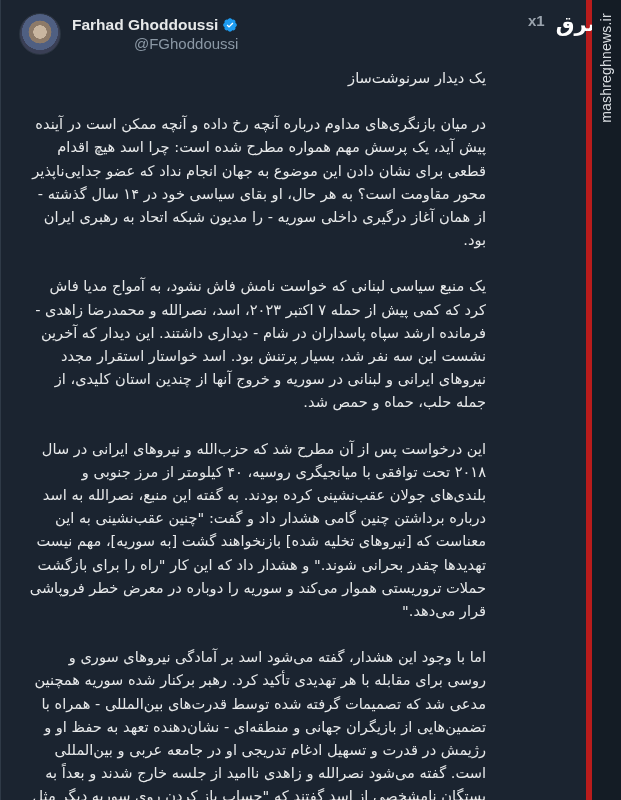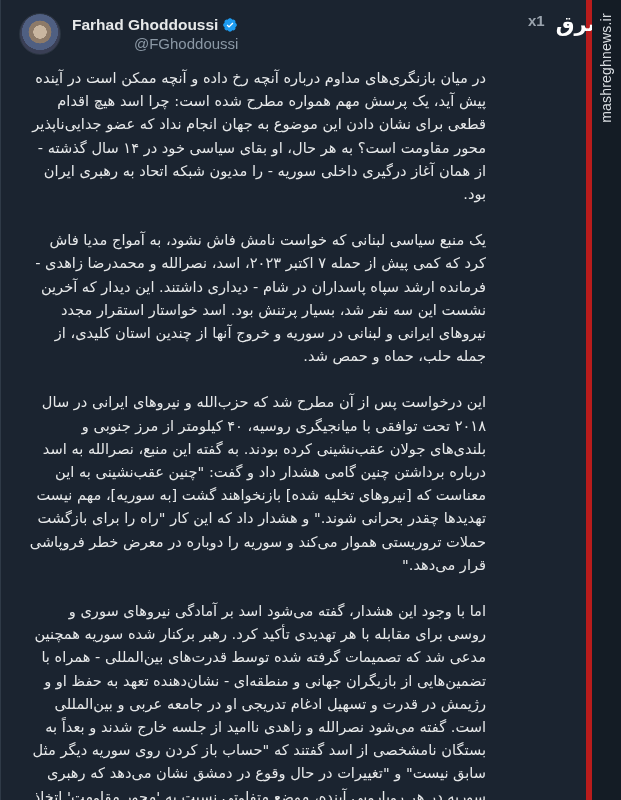--- a/index.html
+++ b/index.html
@@ -83,20 +83,21 @@
       <span class="handle">@FGhoddoussi</span>
     </div>
   </div>
 
   <div class="logo">
     <span class="x1">x1</span>
     <span class="name">مشرق</span>
   </div>
 
   <div class="body">
+    <p class="title">یک دیدار سرنوشت‌ساز</p>
     <p>در میان بازنگری‌های مداوم درباره آنچه رخ داده و آنچه ممکن است در آینده پیش آید، یک پرسش مهم همواره مطرح شده است: چرا اسد هیچ اقدام قطعی برای نشان دادن این موضوع به جهان انجام نداد که عضو جدایی‌ناپذیر محور مقاومت است؟ به هر حال، او بقای سیاسی خود در ۱۴ سال گذشته - از همان آغاز درگیری داخلی سوریه - را مدیون شبکه اتحاد به رهبری ایران بود.</p>
     <p>یک منبع سیاسی لبنانی که خواست نامش فاش نشود، به آمواج مدیا فاش کرد که کمی پیش از حمله ۷ اکتبر ۲۰۲۳، اسد، نصرالله و محمدرضا زاهدی - فرمانده ارشد سپاه پاسداران در شام - دیداری داشتند. این دیدار که آخرین نشست این سه نفر شد، بسیار پرتنش بود. اسد خواستار استقرار مجدد نیروهای ایرانی و لبنانی در سوریه و خروج آنها از چندین استان کلیدی، از جمله حلب، حماه و حمص شد.</p>
     <p>این درخواست پس از آن مطرح شد که حزب‌الله و نیروهای ایرانی در سال ۲۰۱۸ تحت توافقی با میانجیگری روسیه، ۴۰ کیلومتر از مرز جنوبی و بلندی‌های جولان عقب‌نشینی کرده بودند. به گفته این منبع، نصرالله به اسد درباره برداشتن چنین گامی هشدار داد و گفت: "چنین عقب‌نشینی به این معناست که [نیروهای تخلیه شده] بازنخواهند گشت [به سوریه]، مهم نیست تهدیدها چقدر بحرانی شوند." و هشدار داد که این کار "راه را برای بازگشت حملات تروریستی هموار می‌کند و سوریه را دوباره در معرض خطر فروپاشی قرار می‌دهد."</p>
     <p>اما با وجود این هشدار، گفته می‌شود اسد بر آمادگی نیروهای سوری و روسی برای مقابله با هر تهدیدی تأکید کرد. رهبر برکنار شده سوریه همچنین مدعی شد که تصمیمات گرفته شده توسط قدرت‌های بین‌المللی - همراه با تضمین‌هایی از بازیگران جهانی و منطقه‌ای - نشان‌دهنده تعهد به حفظ او و رژیمش در قدرت و تسهیل ادغام تدریجی او در جامعه عربی و بین‌المللی است. گفته می‌شود نصرالله و زاهدی ناامید از جلسه خارج شدند و بعداً به بستگان نامشخصی از اسد گفتند که "حساب باز کردن روی سوریه دیگر مثل سابق نیست" و "تغییرات در حال وقوع در دمشق نشان می‌دهد که رهبری سوریه در هر رویارویی آینده، موضع متفاوتی نسبت به 'محور مقاومت' اتخاذ خواهد کرد"</p>
   </div>
 </div>
 
 <div class="strip"></div>
 <div class="watermark">
   <span>mashreghnews.ir</span>

